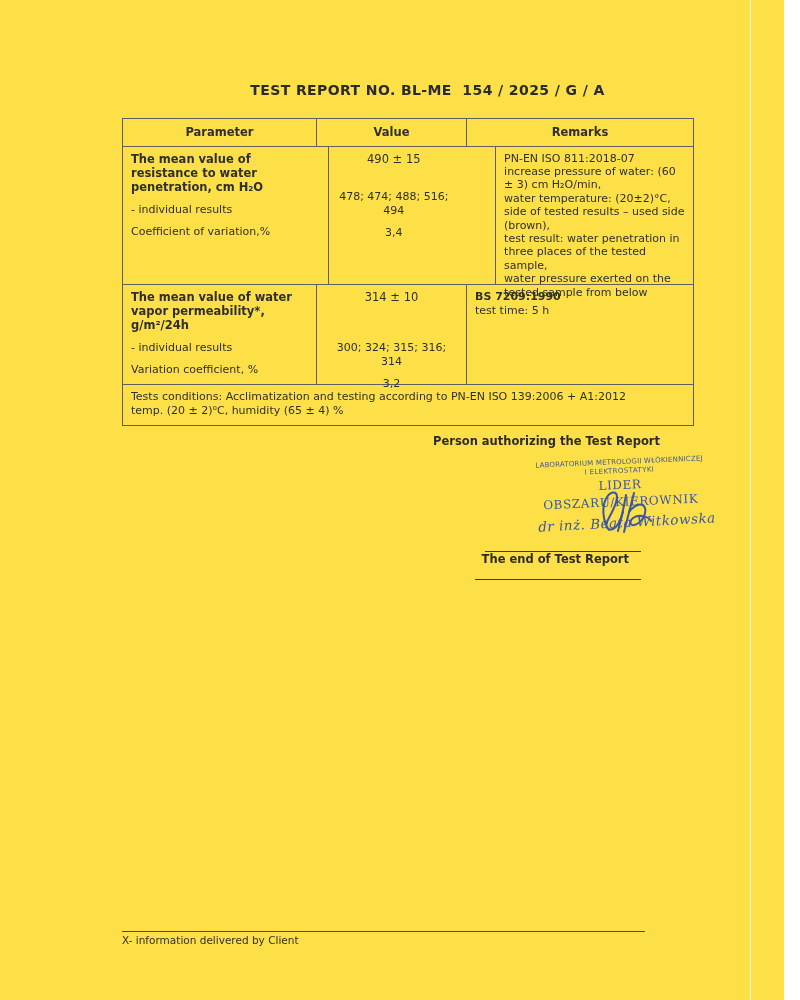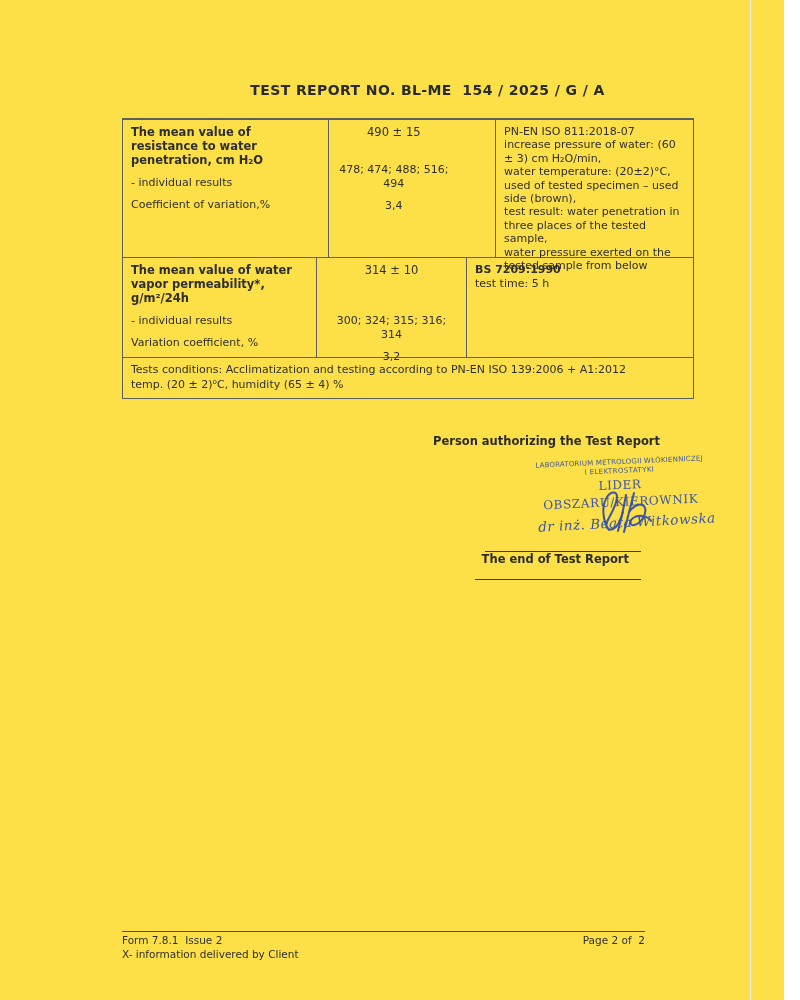--- a/index.html
+++ b/index.html
@@ -160,37 +160,42 @@
 </head>
 <body>
 
 <div class="page">
   <div class="scan-edge"></div>
 
   <div class="doc-title pre">TEST REPORT NO. BL-ME  154 / 2025 / G / A</div>
 
   <div class="report-table">
 
+    <div class="t-row t-header first">
+      <div class="cell c1">Parameter</div>
+      <div class="cell c2">Value</div>
+      <div class="cell c3">Remarks</div>
+    </div>
 
     <div class="t-row row1">
       <div class="cell c1">
         <div class="param-title">The mean value of resistance to water penetration, cm H₂O</div>
         <div class="param-line">- individual results</div>
         <div class="param-line">Coefficient of variation,%</div>
       </div>
       <div class="cell c2">
         <div class="val-mean gap24">490 ± 15</div>
         <div class="val-line">478; 474; 488; 516; 494</div>
         <div class="val-line">3,4</div>
       </div>
       <div class="cell c3">
         <div class="remarks-line">PN-EN ISO 811:2018-07</div>
         <div class="remarks-line">increase pressure of water: (60 ± 3) cm H₂O/min,</div>
         <div class="remarks-line">water temperature: (20±2)°C,</div>
-        <div class="remarks-line">used of tested specimen – used side (brown),</div>
+        <div class="remarks-line">side of tested results – used side (brown),</div>
         <div class="remarks-line">test result: water penetration in three places of the tested sample,</div>
         <div class="remarks-line">water pressure exerted on the tested sample from below</div>
       </div>
     </div>
 
     <div class="t-row row2">
       <div class="cell c1">
         <div class="param-title">The mean value of water vapor permeability*, g/m²/24h</div>
         <div class="param-line">- individual results</div>
         <div class="param-line">Variation coefficient, %</div>
@@ -233,19 +238,15 @@
 
   <div class="signature-name" style="color:#3a55a8;">dr inż. Beata Witkowska</div>
 
   <div class="end-row">
     <div class="end-line left"></div>
     <div class="end-label">The end of Test Report</div>
     <div class="end-line right"></div>
   </div>
 
   <div class="footer">
-    <div class="footer-top">
-      <span class="pre">Form 7.8.1  Issue 2</span>
-      <span class="pre">Page 2 of  2</span>
-    </div>
     <div>X- information delivered by Client</div>
   </div>
 </div>
 
 </body></html>

